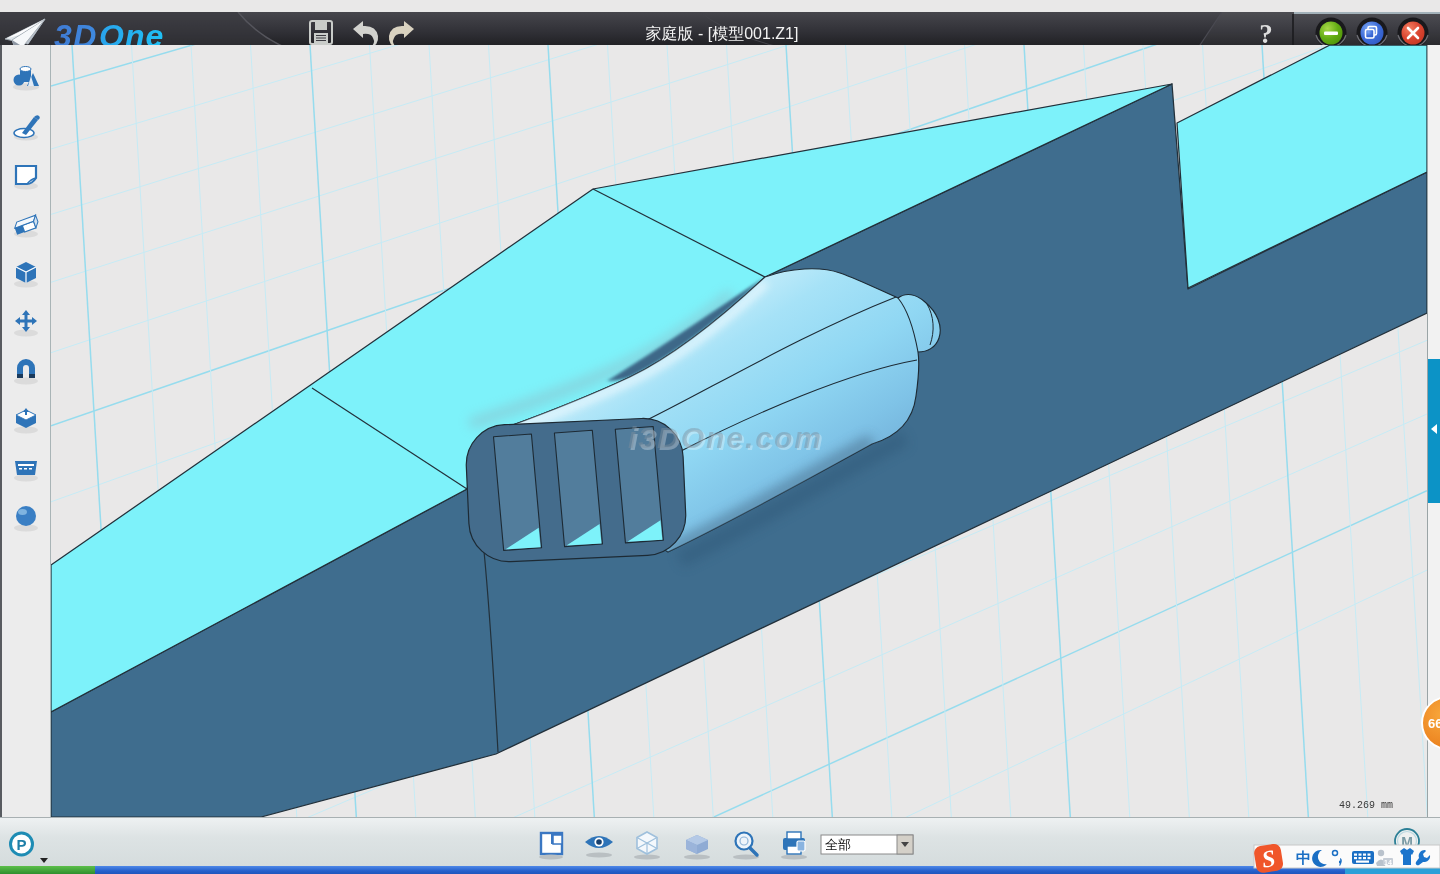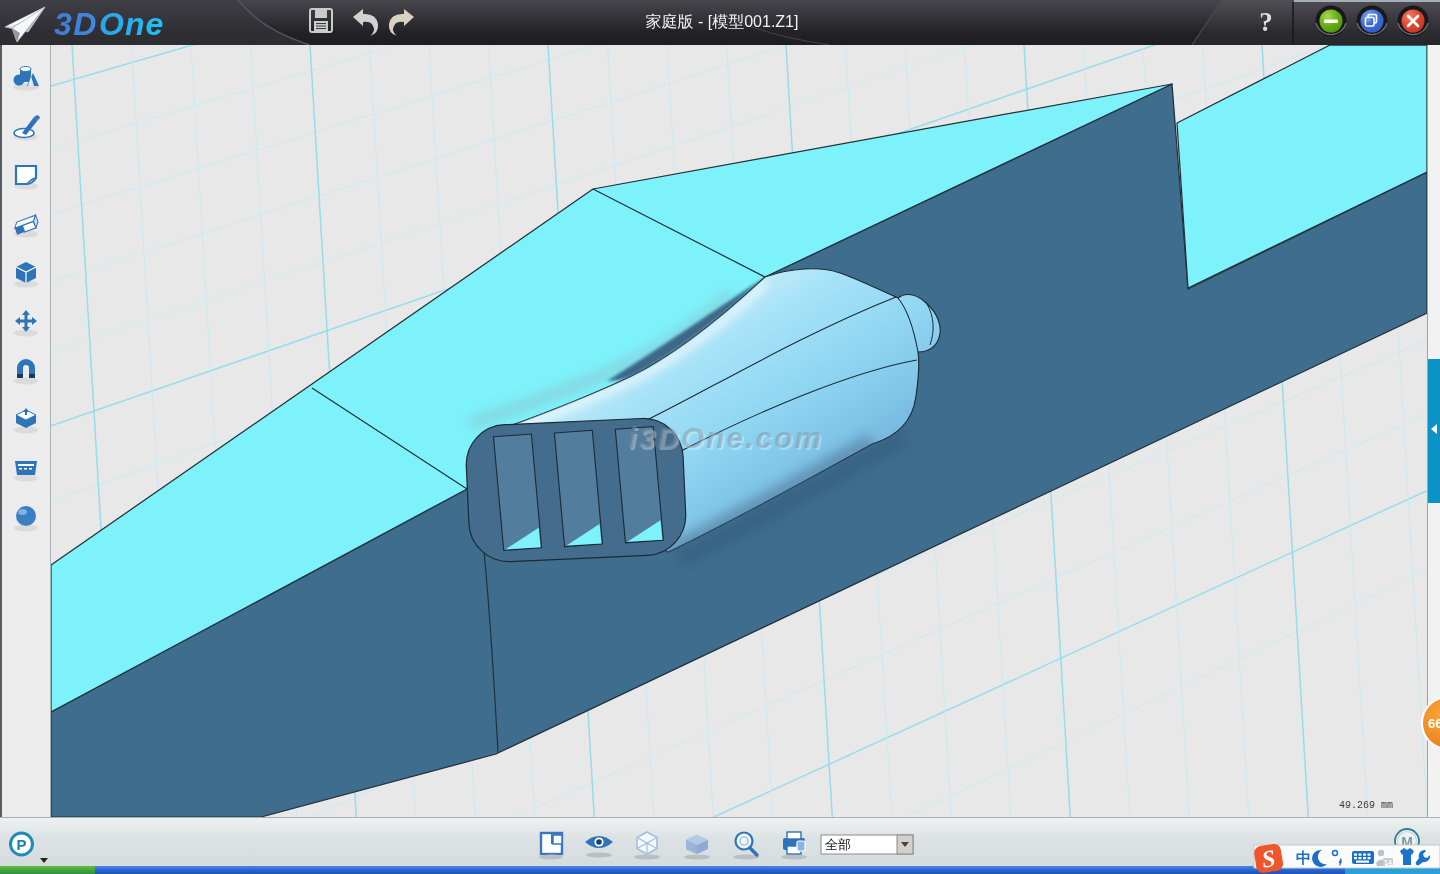--- a/index.html
+++ b/index.html
@@ -1,18 +1,18 @@
 <!DOCTYPE html>
 <html><head><meta charset="utf-8"><style>
 html,body{margin:0;padding:0;width:1440px;height:874px;overflow:hidden;background:#e9e8e8;font-family:"Liberation Sans",sans-serif;}
 .abs{position:absolute;}
 </style></head>
 <body>
 
-<div class="abs" style="left:0;top:0;width:1440px;height:45px;background:linear-gradient(#46464c,#303036 45%,#232327 70%,#1e1e22);">
+<div class="abs" style="left:0;top:12px;width:1440px;height:45px;background:linear-gradient(#46464c,#303036 45%,#232327 70%,#1e1e22);">
 <svg class="abs" style="left:0;top:0" width="1440" height="45">
  <defs>
   <linearGradient id="tg1" x1="0" y1="0" x2="0" y2="1">
           <stop offset="0" stop-color="#4a4a52"></stop>
           <stop offset=".5" stop-color="#2e2e34"></stop>
           <stop offset="1" stop-color="#202024"></stop>
         </linearGradient>
   <linearGradient id="blu3d" x1="0" y1="0" x2="1" y2="0">
           <stop offset="0" stop-color="#3f7ad2"></stop>
           <stop offset="1" stop-color="#3f8ae0"></stop>

